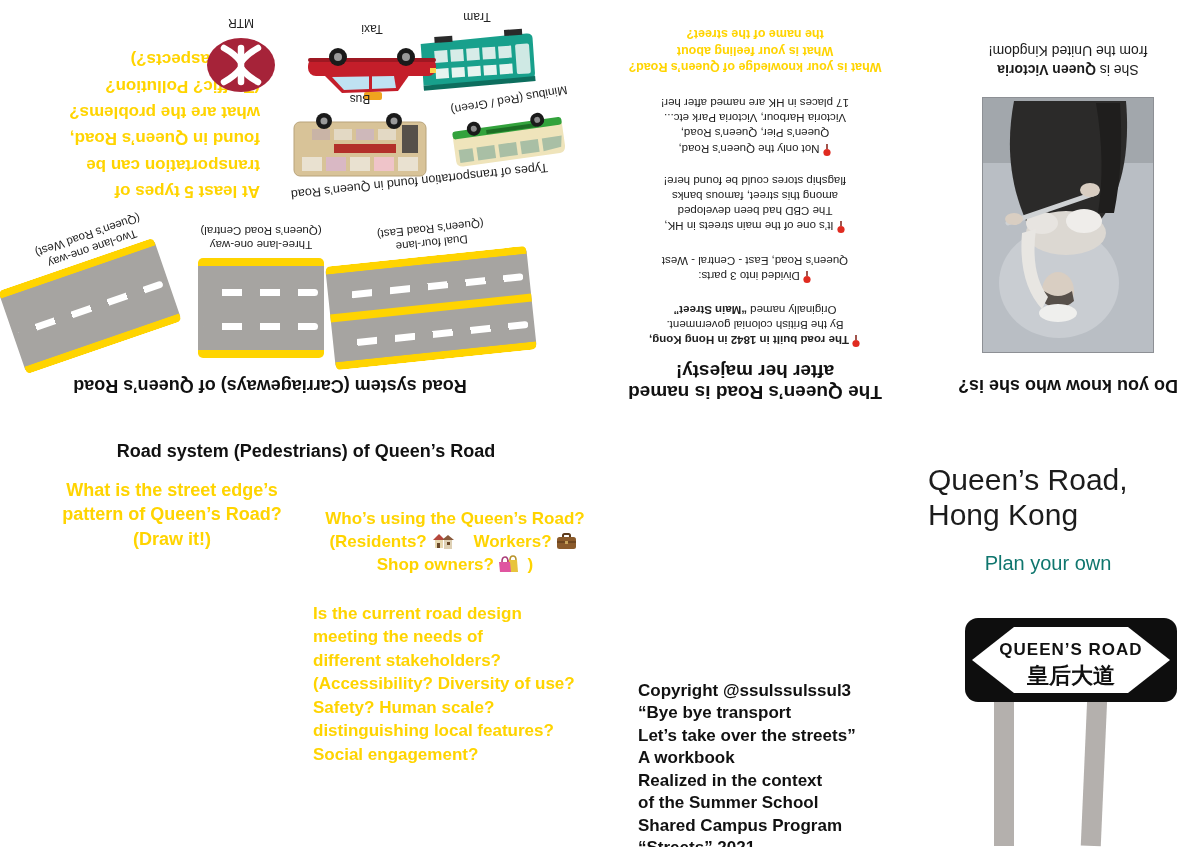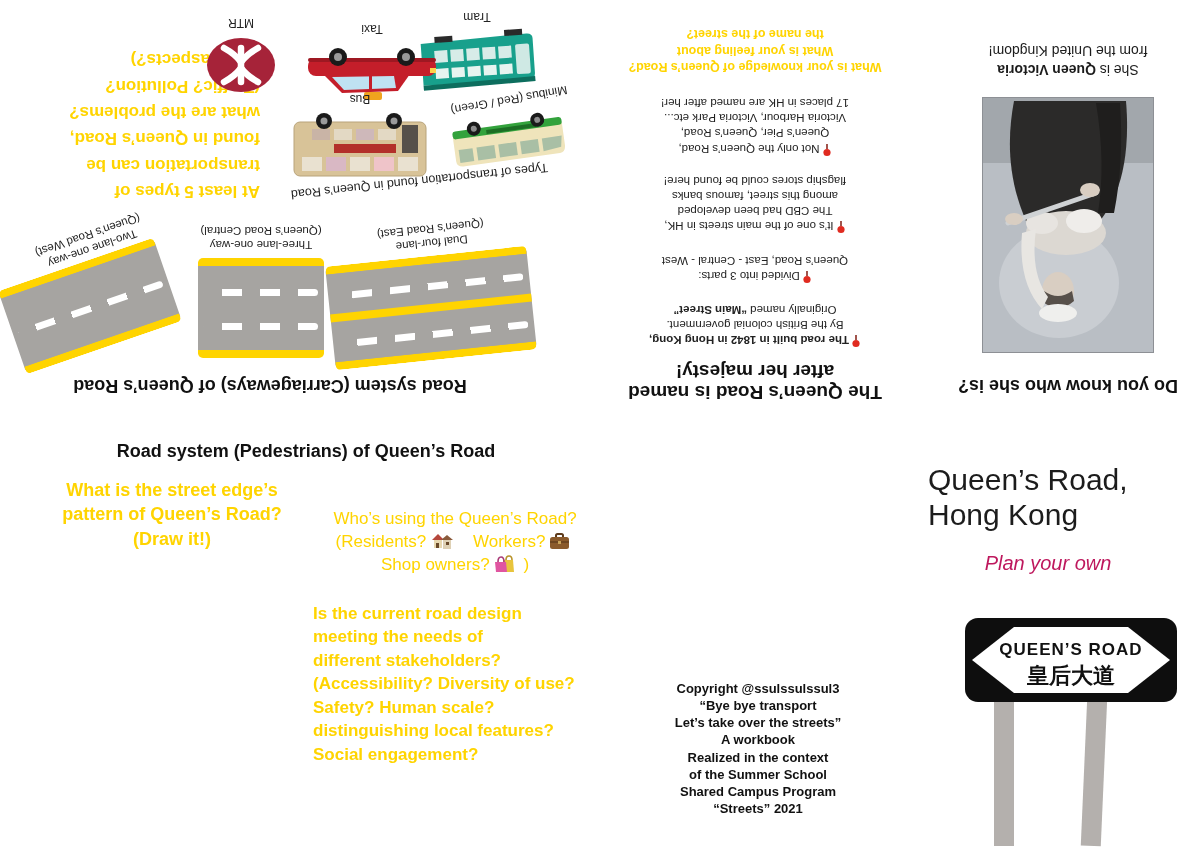--- a/index.html
+++ b/index.html
@@ -56,26 +56,26 @@
   .road-label{font-size:11.5px;line-height:1.25;color:#222;margin-top:6px;}
   .rw-east{left:8px;top:42px;width:202px;}
   .rw-east .road,.rw-east .road-label{transform:rotate(-6deg);}
   .rw-central{left:216px;top:44px;width:126px;}
   .rw-west{left:368px;top:52px;width:164px;}
   .rw-west .road,.rw-west .road-label{transform:rotate(-19deg);}
 
   
   .ped-heading{left:100px;top:441px;width:412px;height:28px;font-size:18px;font-weight:700;color:#111;text-align:center;}
   .street-edge-q{left:22px;top:478px;width:300px;height:90px;font-size:18px;font-weight:700;line-height:1.35;color:#ffd400;text-align:center;}
-  .whos-using{left:305px;top:508px;width:300px;height:88px;font-size:17px;font-weight:400;line-height:1.35;color:#ffd400;text-align:center;}
+  .whos-using{left:305px;top:508px;width:300px;height:88px;font-size:17px;font-weight:700;line-height:1.35;color:#ffd400;text-align:center;}
   .whos-using svg{vertical-align:-3px;margin:0 4px;}
   .design-q{left:313px;top:602px;width:335px;height:198px;font-size:17px;font-weight:700;line-height:1.38;color:#ffd400;text-align:left;}
-  .copyright{left:638px;top:680px;width:240px;height:155px;font-size:13px;font-weight:700;line-height:1.32;color:#111;text-align:center;}
+  .copyright{left:638px;top:680px;width:240px;height:155px;font-size:17px;font-weight:700;line-height:1.32;color:#111;text-align:left;}
   .cover-title{left:928px;top:463px;width:240px;height:80px;font-size:30px;font-weight:400;line-height:1.15;color:#1c1c1c;}
-  .cover-sub{left:928px;top:551px;width:240px;height:52px;font-size:20px;line-height:1.2;color:#be185d;text-align:center;font-style:italic;}
+  .cover-sub{left:928px;top:551px;width:240px;height:52px;font-size:20px;line-height:1.2;color:#0f766e;text-align:center;}
 
   
   .sign{left:962px;top:614px;width:222px;height:233px;}
   .sign-board{position:absolute;left:2px;top:3px;}
   .post{position:absolute;width:20px;background:#b4b0ad;}
   .post-left{left:32px;top:84px;height:148px;}
   .post-right{left:122px;top:84px;height:148px;transform:rotate(2.5deg);}
 </style>
 </head>
 <body>

